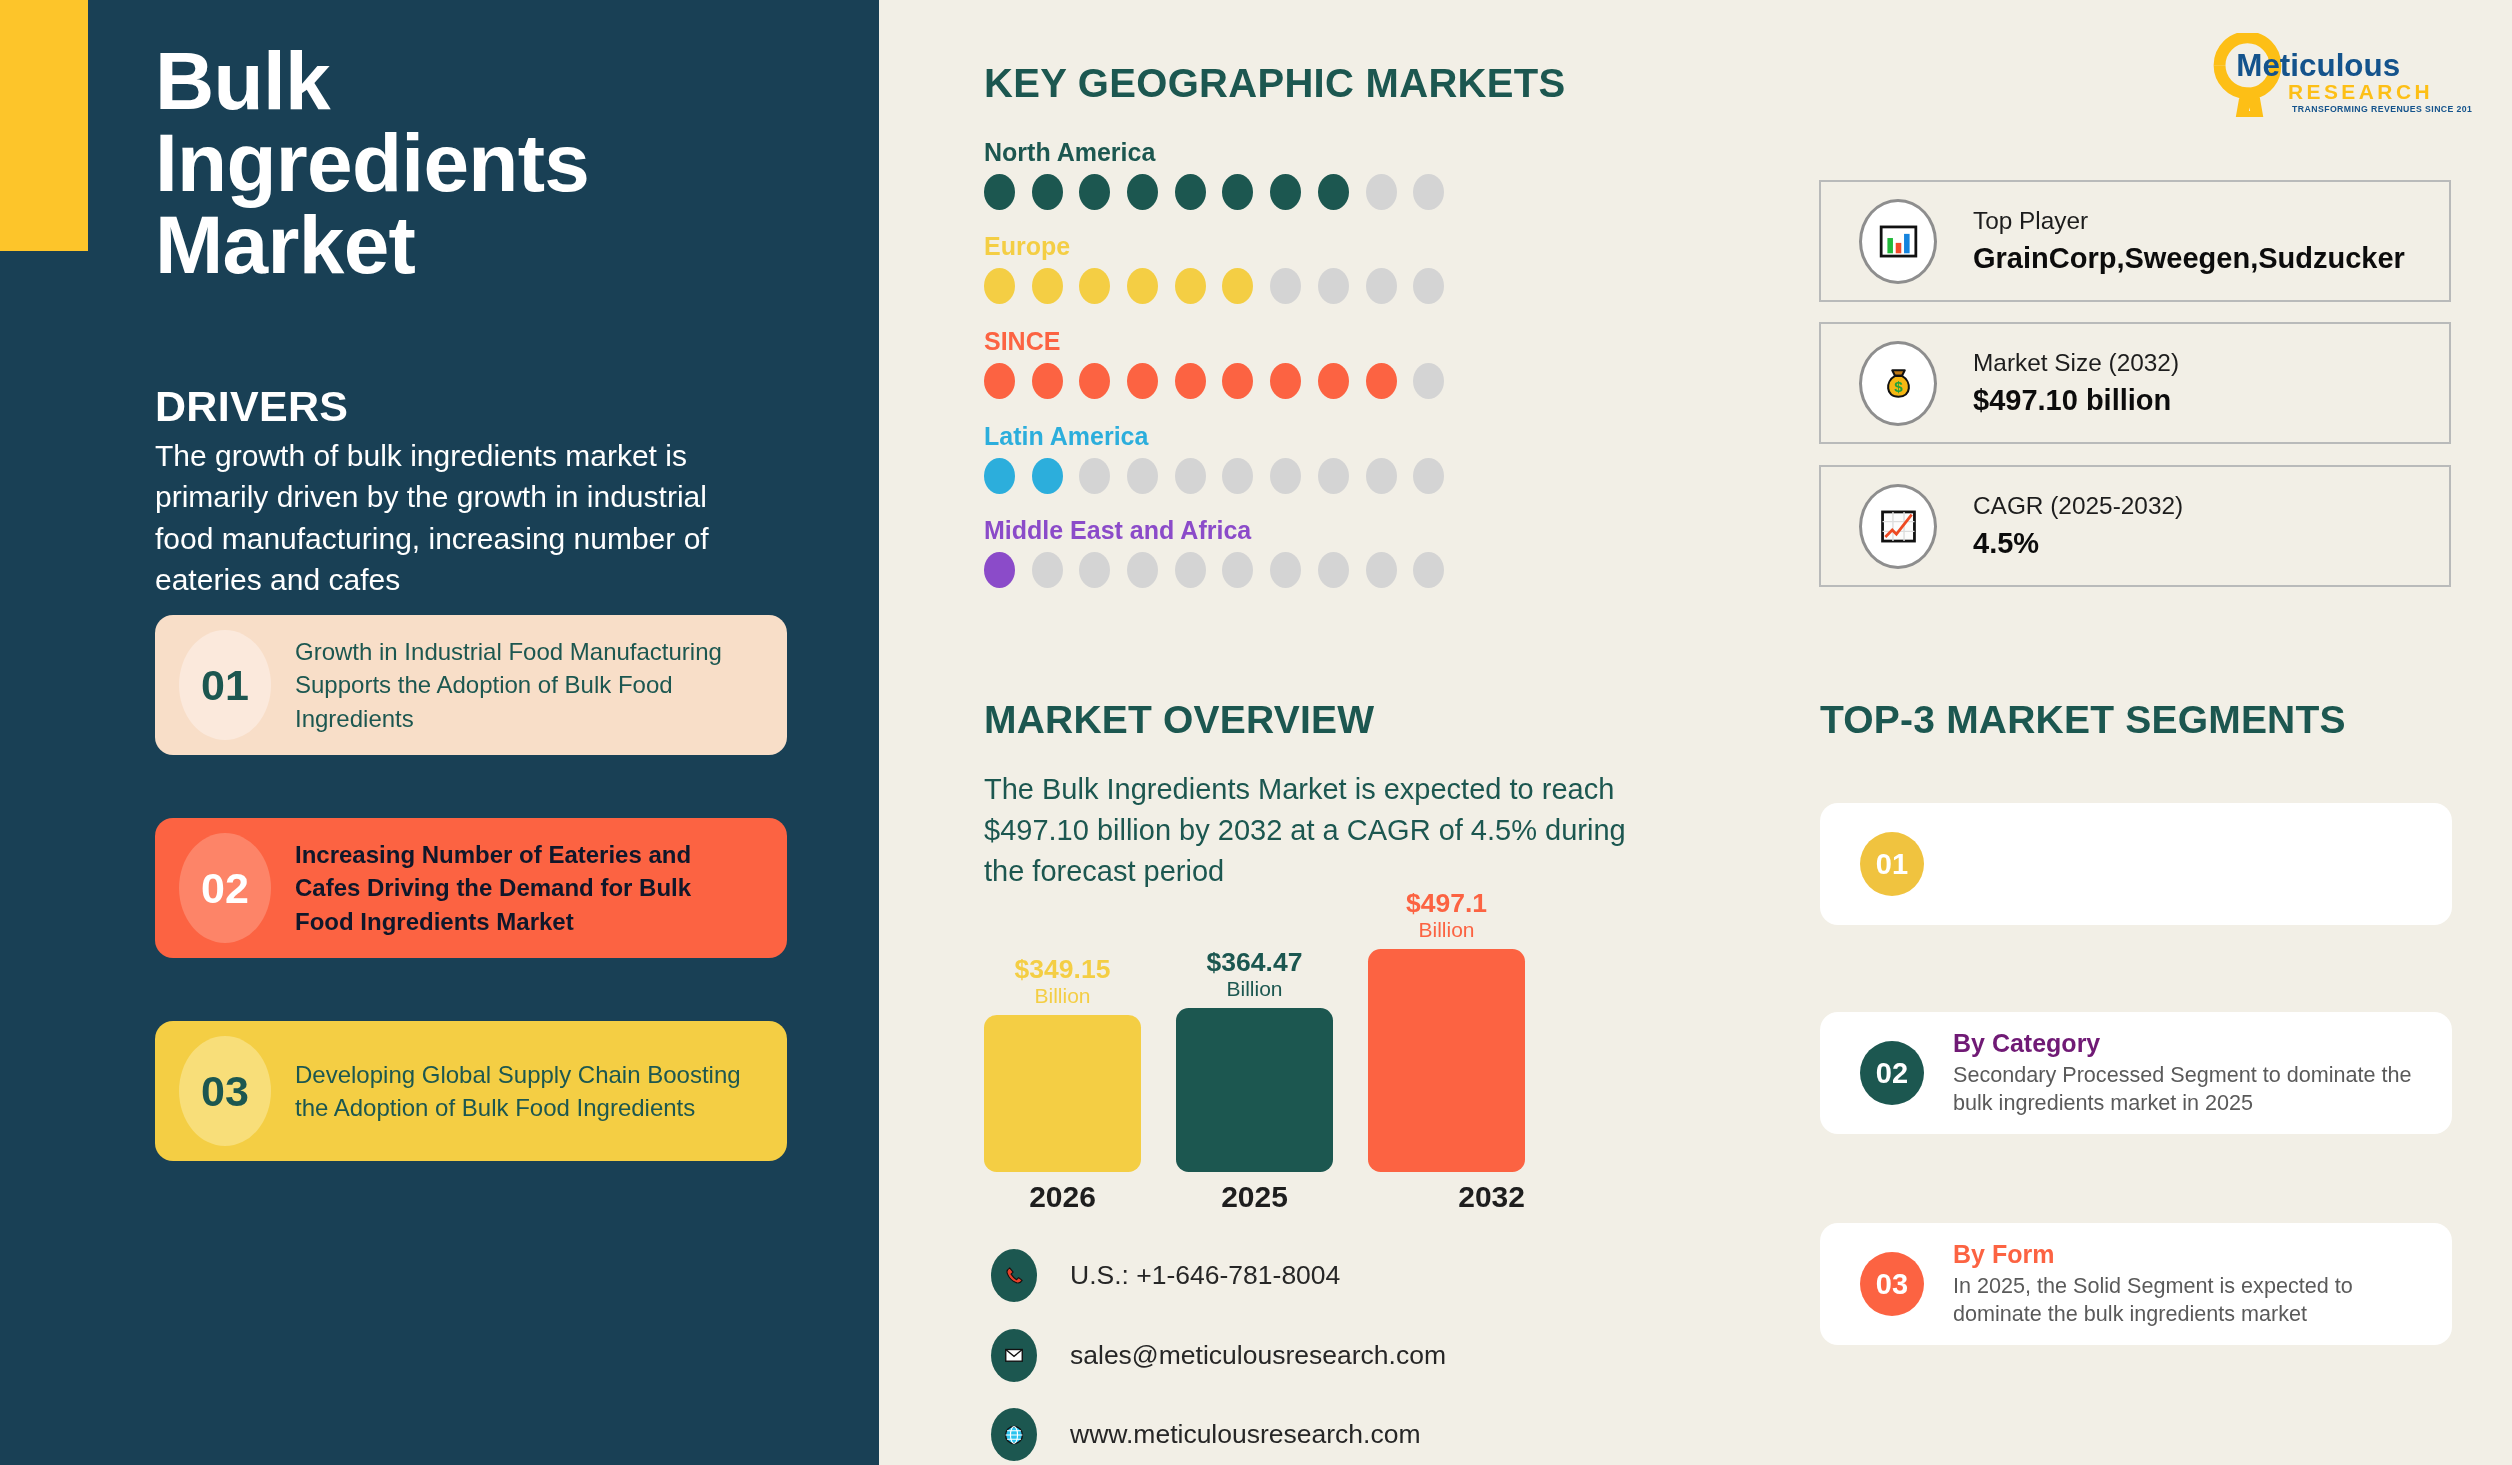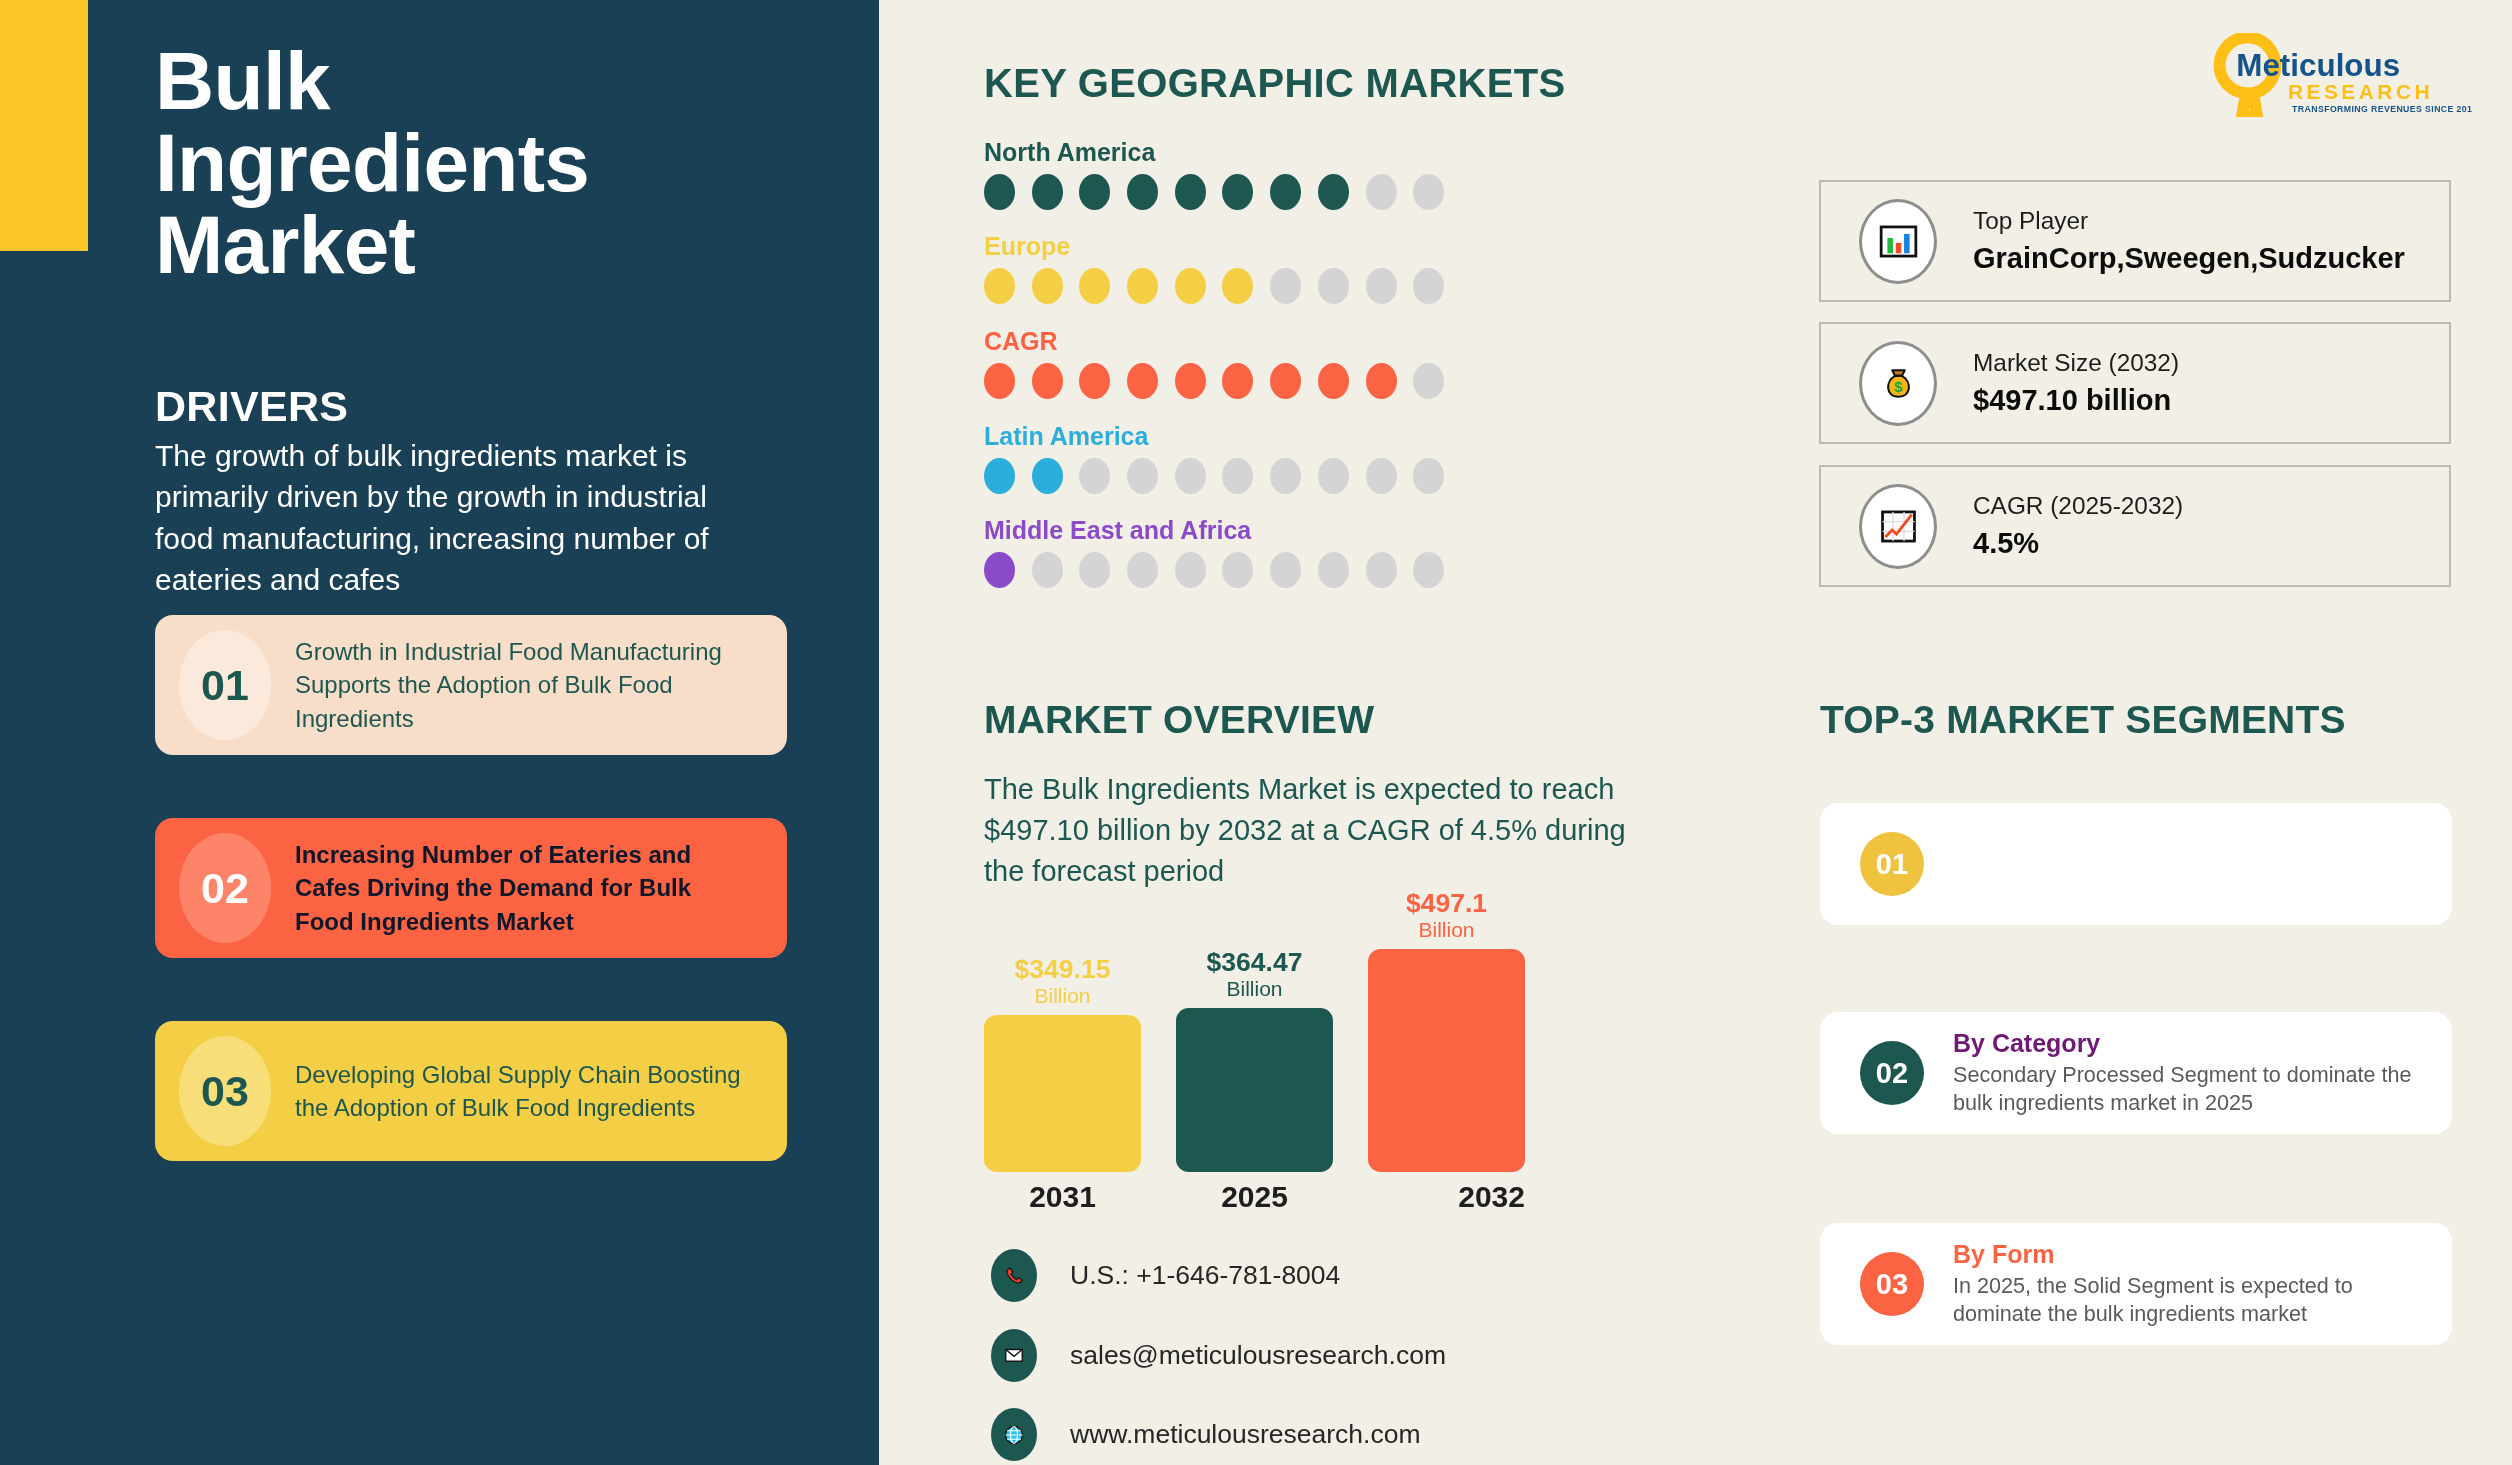--- a/index.html
+++ b/index.html
@@ -215,21 +215,21 @@
       <div class="dot" style="background: rgb(244, 206, 68);"></div>
       <div class="dot" style="background: rgb(244, 206, 68);"></div>
       <div class="dot" style="background: rgb(244, 206, 68);"></div>
       <div class="dot" style="background: rgb(212, 212, 212);"></div>
       <div class="dot" style="background: rgb(212, 212, 212);"></div>
       <div class="dot" style="background: rgb(212, 212, 212);"></div>
       <div class="dot" style="background: rgb(212, 212, 212);"></div>
     </div>
 </div>
 <div class="geo-row" id="geo-row-2">
-  <div class="geo-label" style="color: rgb(252, 99, 66);">CAGR</div>
+  <div class="geo-label" style="color: rgb(252, 99, 66);">SINCE</div>
   <div class="geo-dots">
       <div class="dot" style="background: rgb(252, 99, 66);"></div>
       <div class="dot" style="background: rgb(252, 99, 66);"></div>
       <div class="dot" style="background: rgb(252, 99, 66);"></div>
       <div class="dot" style="background: rgb(252, 99, 66);"></div>
       <div class="dot" style="background: rgb(252, 99, 66);"></div>
       <div class="dot" style="background: rgb(252, 99, 66);"></div>
       <div class="dot" style="background: rgb(252, 99, 66);"></div>
       <div class="dot" style="background: rgb(252, 99, 66);"></div>
       <div class="dot" style="background: rgb(252, 99, 66);"></div>
@@ -322,21 +322,21 @@
   <div class="bar-col" id="bar-col-1">
     <div class="bar-val" style="color: rgb(28, 87, 80);">$364.47</div>
     <div class="bar-unit" style="color: rgb(28, 87, 80);">Billion</div>
     <div class="bar-rect" style="height: 164px; background: rgb(28, 87, 80);"></div>
   </div>
   <div class="bar-col" id="bar-col-2">
     <div class="bar-val" style="color: rgb(252, 99, 66);">$497.1</div>
     <div class="bar-unit" style="color: rgb(252, 99, 66);">Billion</div>
     <div class="bar-rect" style="height: 223px; background: rgb(252, 99, 66);"></div>
   </div>
-  <div class="bar-year" id="bar-year-0">2031</div>
+  <div class="bar-year" id="bar-year-0">2026</div>
   <div class="bar-year" id="bar-year-1">2025</div>
   <div class="bar-year" id="bar-year-2">2032</div>
 </div>
 
 <div id="contact">
   <div class="contact-row">
     <div class="contact-icon">
       <svg width="25" height="25" viewBox="0 0 36 36">
         <path d="M11 7 c-3 2 -5 5 -3 9 c2 5 7 10 12 12 c4 2 7 0 9 -3 l-5 -4 l-3 3 c-3 -2 -6 -5 -8 -8 l3 -3 z" fill="#E8402A" stroke="#111" stroke-width="1.6" stroke-linejoin="round"></path>
       </svg>

